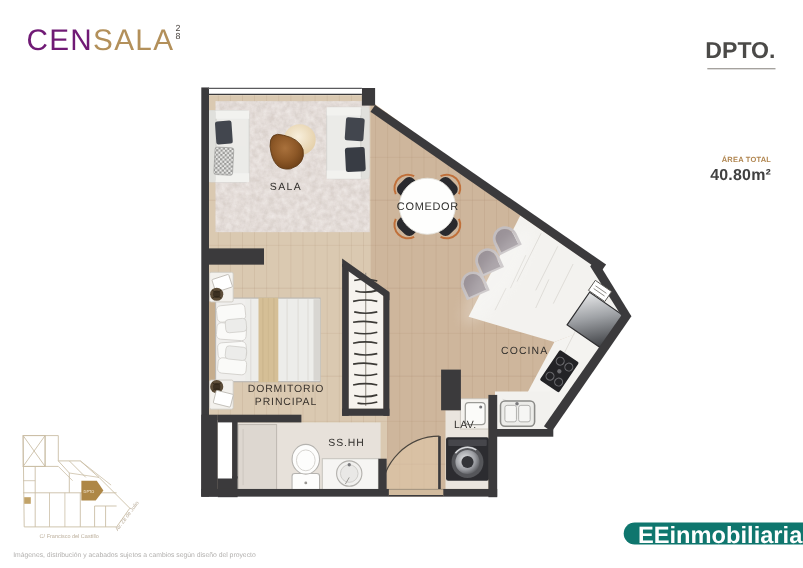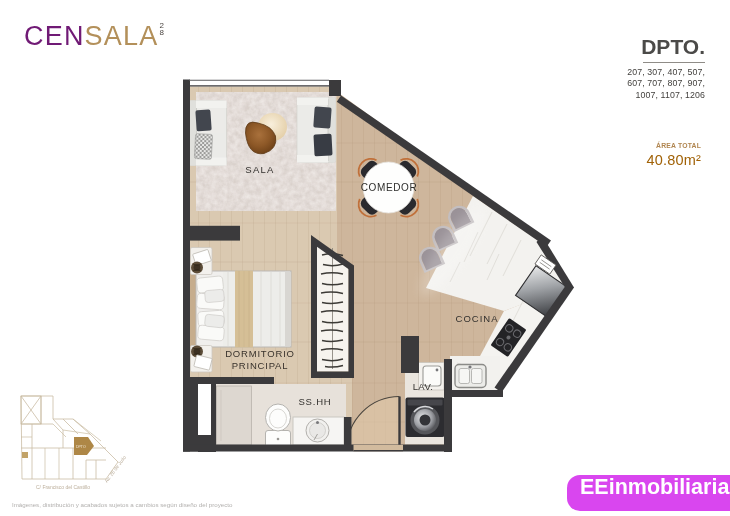--- a/index.html
+++ b/index.html
@@ -10,29 +10,28 @@
 </head>
 <body>
 
 <div class="abs" style="left:24px;top:21px;font-size:27px;letter-spacing:1.2px;font-weight:normal;white-space:nowrap;">
   <span style="color:#701a75;">CEN</span><span style="color:#b3905a;">SALA</span><span style="display:inline-block;vertical-align:top;margin-top:1px;margin-left:1px;font-size:8px;line-height:7px;color:#4c4642;letter-spacing:0;">2<br>8</span>
 </div>
 
 <div class="abs" style="right:25px;top:35px;text-align:right;">
   <div style="font-size:21px;color:#4b4a48;font-weight:bold;letter-spacing:0px;">DPTO.</div>
   <div style="width:62px;height:1px;background:#8f8c87;margin:3px 0 4px auto;"></div>
-  <div style="font-size:8.8px;line-height:11.3px;color:#413f3c;letter-spacing:0.1px;">207, 307, 407, 507,<br>607, 707, 807, 907,<br>1007, 1107, 1206</div>
 </div>
 
 <div class="abs" style="right:29px;top:142px;text-align:right;">
   <div style="font-size:6.8px;font-weight:bold;color:#b0854f;letter-spacing:0.2px;">ÁREA TOTAL</div>
-  <div style="font-size:14.5px;color:#a16207;font-weight:normal;margin-top:3px;letter-spacing:0.2px;">40.80m²</div>
+  <div style="font-size:14.5px;color:#404040;font-weight:bold;margin-top:3px;letter-spacing:0.2px;">40.80m²</div>
 </div>
 
-<div class="abs" style="right:0;top:475px;width:163px;height:36px;background:#d946ef;border-radius:13px 0 0 13px;">
+<div class="abs" style="right:0;top:475px;width:163px;height:20px;background:#0f766e;border-radius:13px 0 0 13px;">
   <div style="color:#ffffff;font-size:21.5px;font-weight:bold;line-height:25px;padding-left:13px;letter-spacing:0px;">EEinmobiliaria</div>
 </div>
 
 <div class="abs" style="left:12px;top:500.5px;font-size:6.2px;color:#b2b0ae;">Imágenes, distribución y acabados sujetos a cambios según diseño del proyecto</div>
 
 <svg class="abs" style="left:0;top:0;" width="730" height="516" viewBox="0 0 730 516">
 <defs>
   <pattern id="planks" width="11" height="80" patternUnits="userSpaceOnUse">
     <rect width="11" height="80" fill="none"></rect>
     <line x1="0" y1="0" x2="0" y2="80" stroke="rgba(135,100,68,0.24)" stroke-width="0.8"></line>

